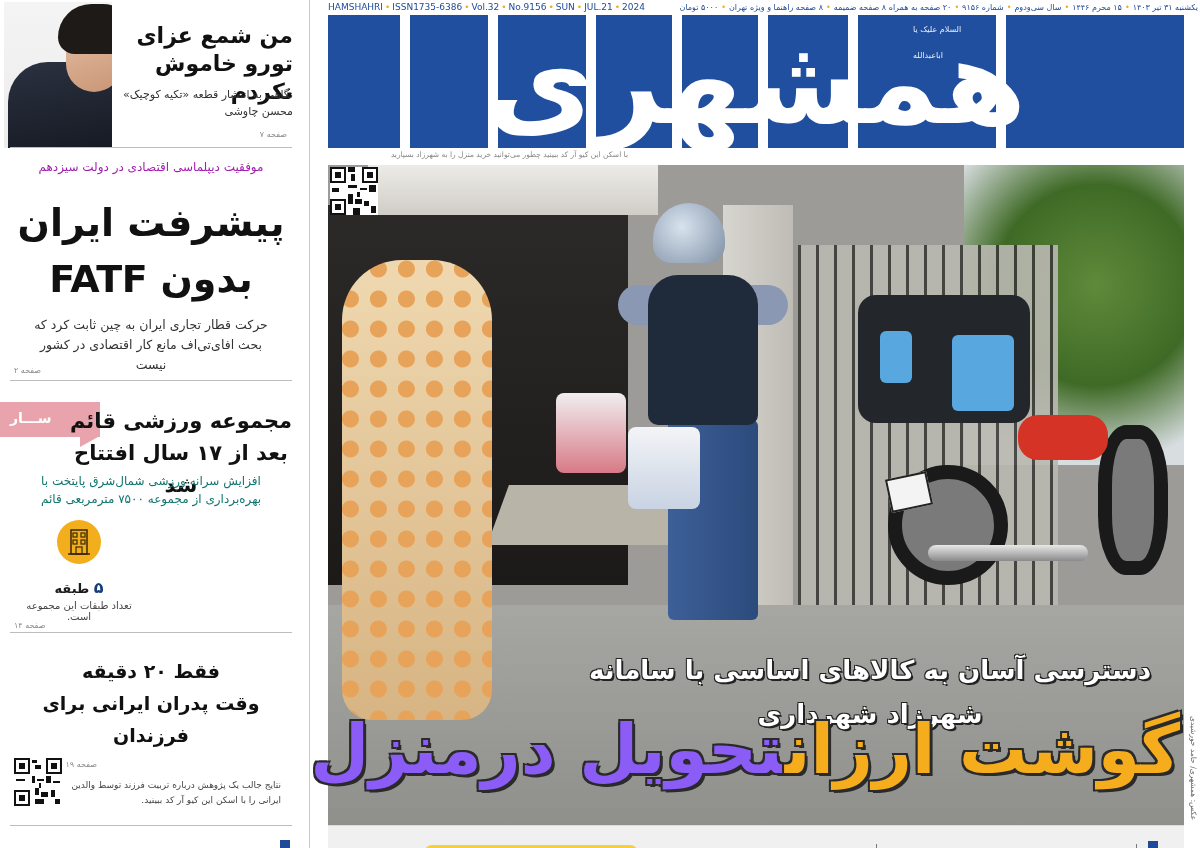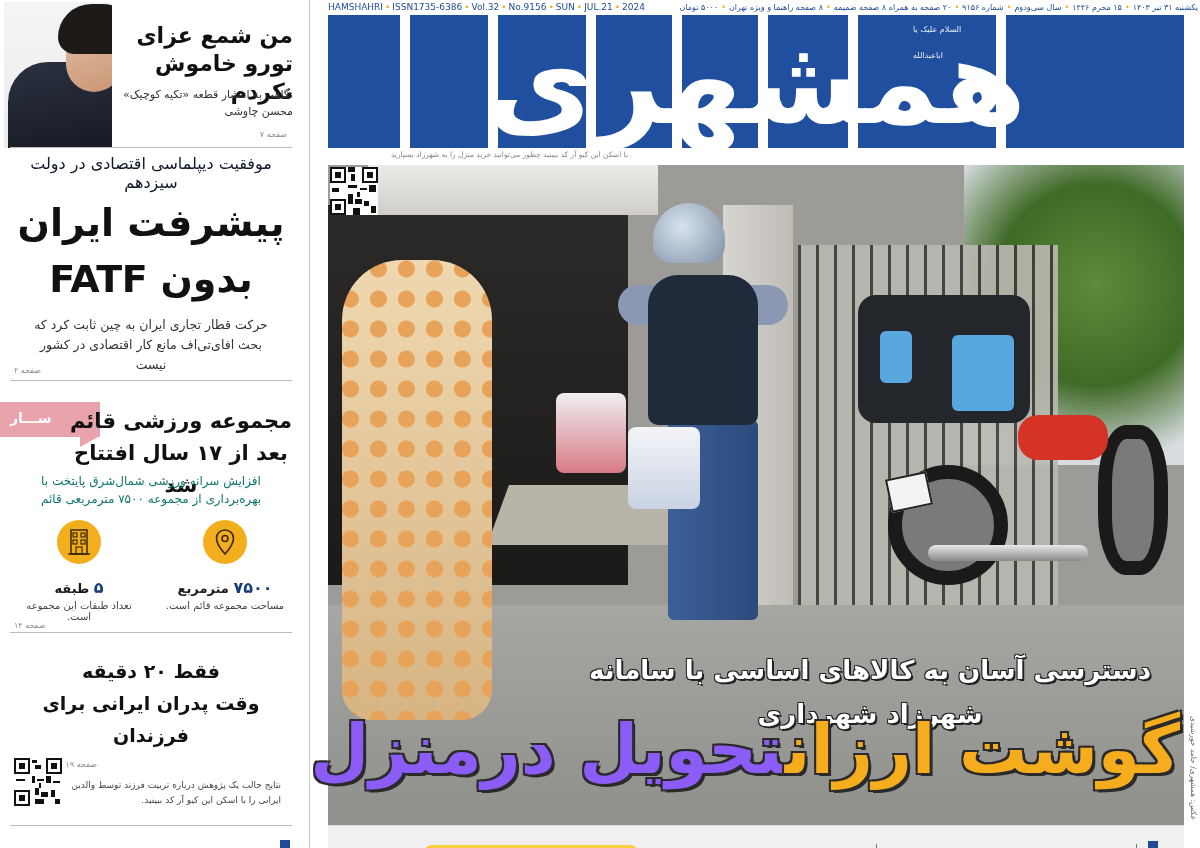--- a/index.html
+++ b/index.html
@@ -17,21 +17,21 @@
   
   .s1-photo { position: absolute; left: 4px; top: 2px; width: 108px; height: 146px; overflow: hidden; }
   .s1-photo .bg { position:absolute; inset:0; background: linear-gradient(180deg,#f4f4f4 0%, #ececec 100%); }
   .s1-photo .hair { position:absolute; left:54px; top:2px; width:78px; height:50px; background:#1d1a18; border-radius: 40px 40px 20px 20px; }
   .s1-photo .face { position:absolute; left:62px; top:18px; width:56px; height:72px; background: linear-gradient(160deg,#e6c0a4,#c99576); border-radius: 26px 26px 28px 28px; }
   .s1-photo .coat { position:absolute; left:4px; top:60px; width:108px; height:92px; background: linear-gradient(170deg,#2b3140,#151922); border-radius: 40px 30px 0 0; }
   .s1-title { position: absolute; right: 16px; top: 22px; width: 180px; font-size: 22px; font-weight: 700; line-height: 28px; text-align: right; color: #111; }
   .s1-sub { position: absolute; right: 16px; top: 86px; width: 190px; font-size: 11px; line-height: 17px; color: #333; text-align: right; }
 
   
-  .s2-kicker { top: 154px; font-size: 16px; color: #0f172a; }
+  .s2-kicker { top: 160px; font-size: 12px; color: #a21caf; }
   .s2-title { top: 195px; font-size: 38px; font-weight: 700; line-height: 56px; color: #111; letter-spacing: -0.5px; }
   .s2-sub { top: 315px; font-size: 12.5px; line-height: 20px; color: #333; }
 
   
   .s3-badge { position:absolute; left: 0; top: 402px; width: 100px; height: 35px; background: #e9a3ad; }
   .s3-badge::after { content:""; position:absolute; left: 80px; top: 35px; border-left: 18px solid #e9a3ad; border-bottom: 10px solid transparent; }
   .s3-badge span { position:absolute; left: 10px; top: 8px; color: #fff; font-size: 14px; font-weight:700; direction: rtl; }
   .s3-title { top: 405px; font-size: 21px; font-weight: 700; line-height: 32px; color: #111; }
   .s3-sub { top: 472px; font-size: 12px; line-height: 18px; color: #0f766e; }
   .stat { position: absolute; width: 130px; text-align: center; direction: rtl; }
@@ -123,30 +123,20 @@
 
   <div class="s3-badge">
     <span>ســـار</span>
   </div>
   <div class="story s3-title" style="padding-left:60px;">
     <div>مجموعه ورزشی قائم</div>
     <div>بعد از ۱۷ سال افتتاح شد</div>
   </div>
   <div class="story s3-sub" style="padding: 0 14px;">افزایش سرانه ورزشی شمال‌شرق پایتخت با بهره‌برداری از مجموعه ۷۵۰۰ مترمربعی قائم</div>
 
-  <div class="stat" style="left:160px; top:520px;">
-    <div class="circle">
-      <svg width="44" height="44" viewBox="0 0 44 44">
-          <path d="M22 10c-5 0-8.5 3.6-8.5 8.3C13.5 24.5 22 34 22 34s8.5-9.5 8.5-15.7C30.5 13.6 27 10 22 10z" fill="none" stroke="#3a2a08" stroke-width="1.6"></path>
-          <circle cx="22" cy="18.5" r="3" fill="none" stroke="#3a2a08" stroke-width="1.6"></circle>
-        </svg>
-    </div>
-    <div class="value"><b>۷۵۰۰</b> <span>مترمربع</span></div>
-    <div class="desc">مساحت مجموعه قائم است.</div>
-  </div>
   <div class="stat" style="left:14px; top:520px;">
     <div class="circle">
       <svg width="44" height="44" viewBox="0 0 44 44">
           <rect x="14" y="10" width="16" height="24" fill="none" stroke="#3a2a08" stroke-width="1.5"></rect>
           <g stroke="#3a2a08" stroke-width="1.2" fill="none">
             <rect x="16" y="13" width="4" height="4"></rect>
             <rect x="24" y="13" width="4" height="4"></rect>
             <rect x="16" y="20" width="4" height="4"></rect>
             <rect x="24" y="20" width="4" height="4"></rect>
             <rect x="19" y="27" width="6" height="7"></rect>

